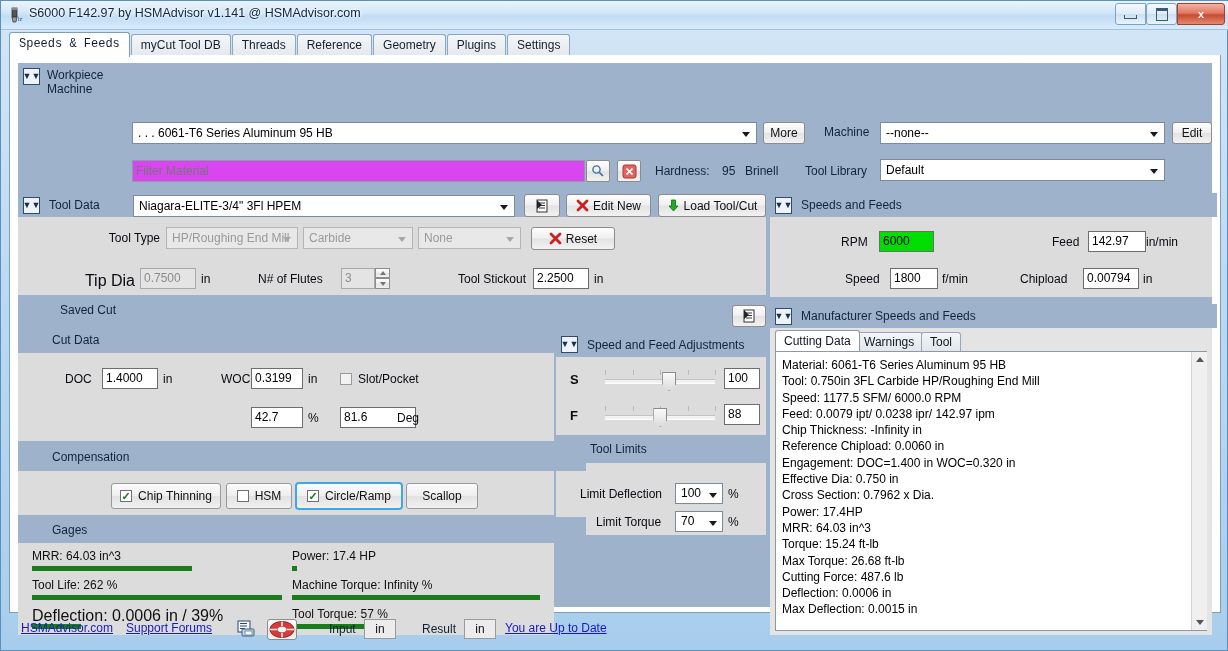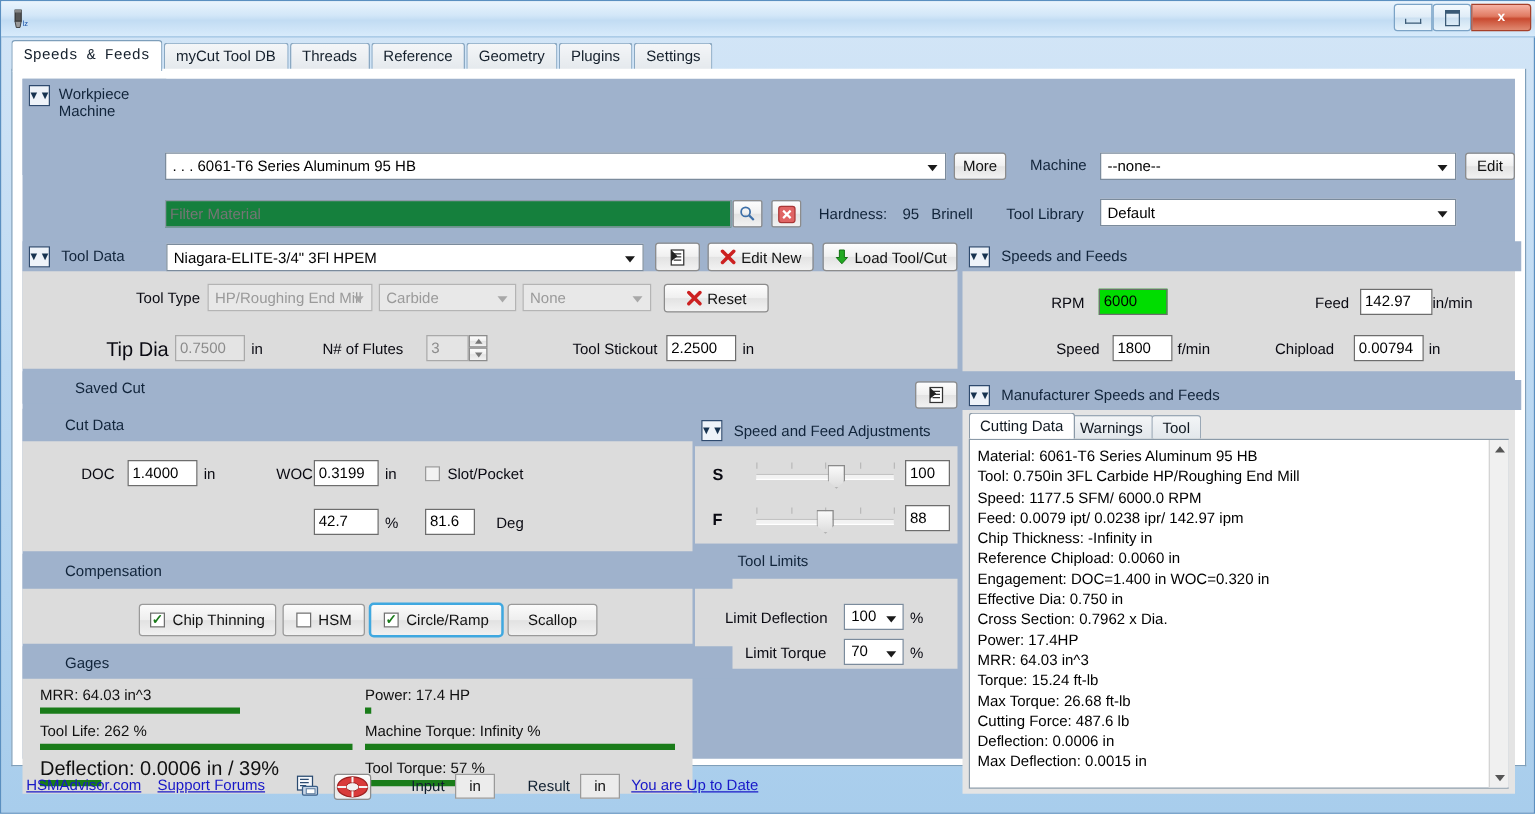--- a/index.html
+++ b/index.html
@@ -170,20 +170,21 @@
 
   <div class="titlebar">
     <span class="title-icon">
       <svg width="18" height="18" viewBox="0 0 18 18">
         <rect x="5" y="2" width="5" height="9" fill="#555" stroke="#222" stroke-width="0.7"></rect>
         <rect x="5" y="2" width="5" height="2" fill="#888"></rect>
         <path d="M5 11 L10 11 L9 16 L6 16 Z" fill="#999" stroke="#333" stroke-width="0.7"></path>
         <text x="11" y="15" font-size="6" fill="#1a53a8" font-family="Liberation Sans">lz</text>
       </svg>
     </span>
+    <div class="title-text">S6000 F142.97 by HSMAdvisor v1.141 @ HSMAdvisor.com</div>
     <div class="winbtns">
       <div class="wbtn min">
           <span class="glyph-min"></span>
         </div>
       <div class="wbtn">
           <span class="glyph-max"></span>
         </div>
       <div class="wbtn close">
           <span>x</span>
         </div>
@@ -210,21 +211,21 @@
         <span>Machine</span>
       </span>
     </div>
 
     <div class="combo" style="position:absolute;left:122px;top:67px;width:625px;">. . . 6061-T6 Series Aluminum 95 HB</div>
     <div class="btn" style="position:absolute;left:753px;top:67px;width:42px;height:22px;">More</div>
     <div style="position:absolute;left:814px;top:70px;font-size:12px;color:#11243a;">Machine</div>
     <div class="combo" style="position:absolute;left:870px;top:67px;width:285px;">--none--</div>
     <div class="btn" style="position:absolute;left:1162px;top:67px;width:40px;height:22px;">Edit</div>
 
-    <input class="tbox" style="position: absolute; left: 122px; top: 105px; width: 453px; height: 22px; background: #15803d; border: 1px solid rgb(141, 154, 168);" placeholder="Filter Material">
+    <input class="tbox" style="position: absolute; left: 122px; top: 105px; width: 453px; height: 22px; background: #d946ef; border: 1px solid rgb(141, 154, 168);" placeholder="Filter Material">
     <div class="btn flat" style="position:absolute;left:576px;top:105px;width:24px;height:22px;">
       <svg width="14" height="14" viewBox="0 0 14 14">
         <circle cx="5.5" cy="5.5" r="3.6" fill="none" stroke="#3d6fa8" stroke-width="1.4"></circle>
         <line x1="8.3" y1="8.3" x2="12" y2="12" stroke="#3d6fa8" stroke-width="1.7"></line>
       </svg>
     </div>
     <div class="btn flat" style="position:absolute;left:607px;top:105px;width:24px;height:22px;">
       <svg width="15" height="15" viewBox="0 0 15 15">
         <rect x="1" y="1" width="13" height="13" rx="2" fill="#e06464" stroke="#a83636" stroke-width="1"></rect>
         <path d="M4.5 4.5 L10.5 10.5 M10.5 4.5 L4.5 10.5" stroke="#fff" stroke-width="1.7"></path>
@@ -314,21 +315,21 @@
     <div style="position:absolute;left:153px;top:317px;font-size:12px;">in</div>
     <div style="position:absolute;left:211px;top:317px;font-size:12px;">WOC</div>
     <div class="tbox" style="position:absolute;left:241px;top:313px;width:52px;">0.3199</div>
     <div style="position:absolute;left:298px;top:317px;font-size:12px;">in</div>
     <div style="position:absolute;left:330px;top:317px;font-size:12px;display:flex;align-items:center;">
       <span class="cbx grey"></span>
       <span>Slot/Pocket</span>
     </div>
     <div class="tbox" style="position:absolute;left:241px;top:352px;width:52px;">42.7</div>
     <div style="position:absolute;left:298px;top:356px;font-size:12px;">%</div>
-    <div class="tbox" style="position:absolute;left:330px;top:352px;width:40px;">81.6</div>
+    <div class="tbox" style="position:absolute;left:330px;top:352px;width:76px;">81.6</div>
     <div style="position:absolute;left:387px;top:356px;font-size:12px;">Deg</div>
 
     <div class="hdr" style="left:546px;top:277px;width:210px;height:25px;padding-left:5px;">
       <span class="chev">▼▼</span>
       <span class="lbl">Speed and Feed Adjustments</span>
     </div>
     <div class="body" style="left:546px;top:302px;width:210px;height:78px;"></div>
 
     <div style="position:absolute;left:560px;top:317px;font-size:13px;font-weight:bold;">S</div>
     <div class="slider" style="position:absolute;left:595px;top:315px;width:110px;">

